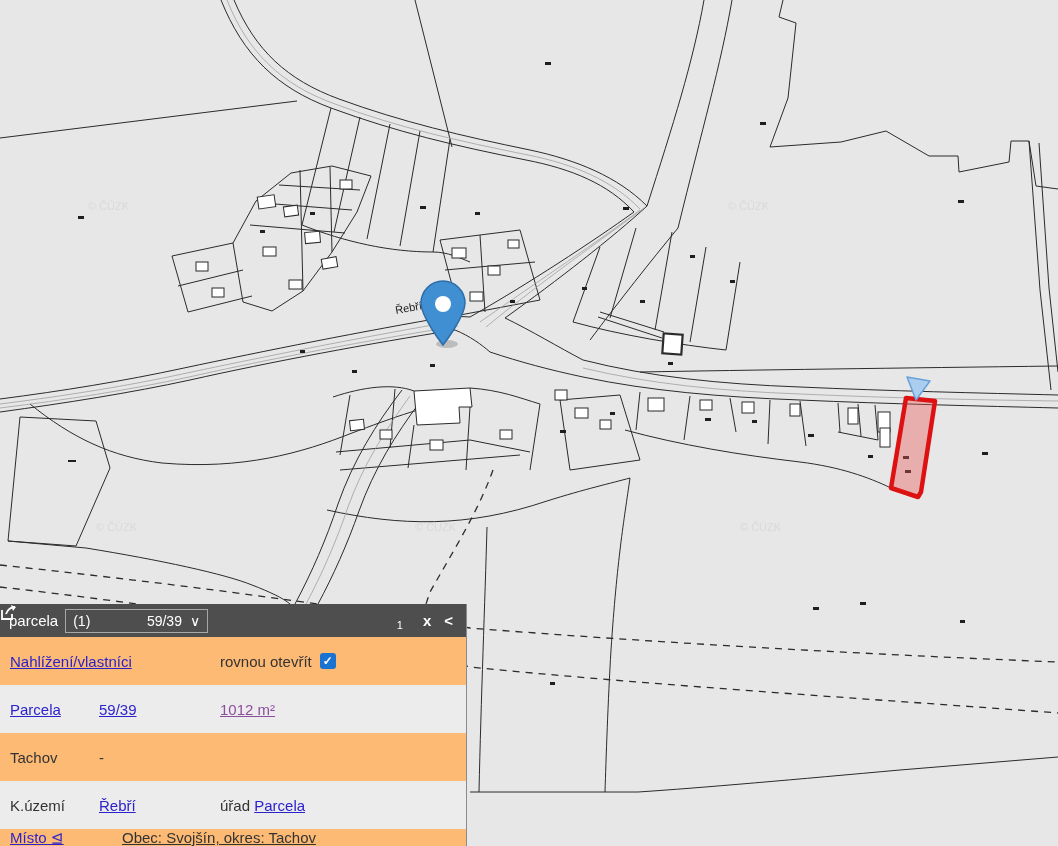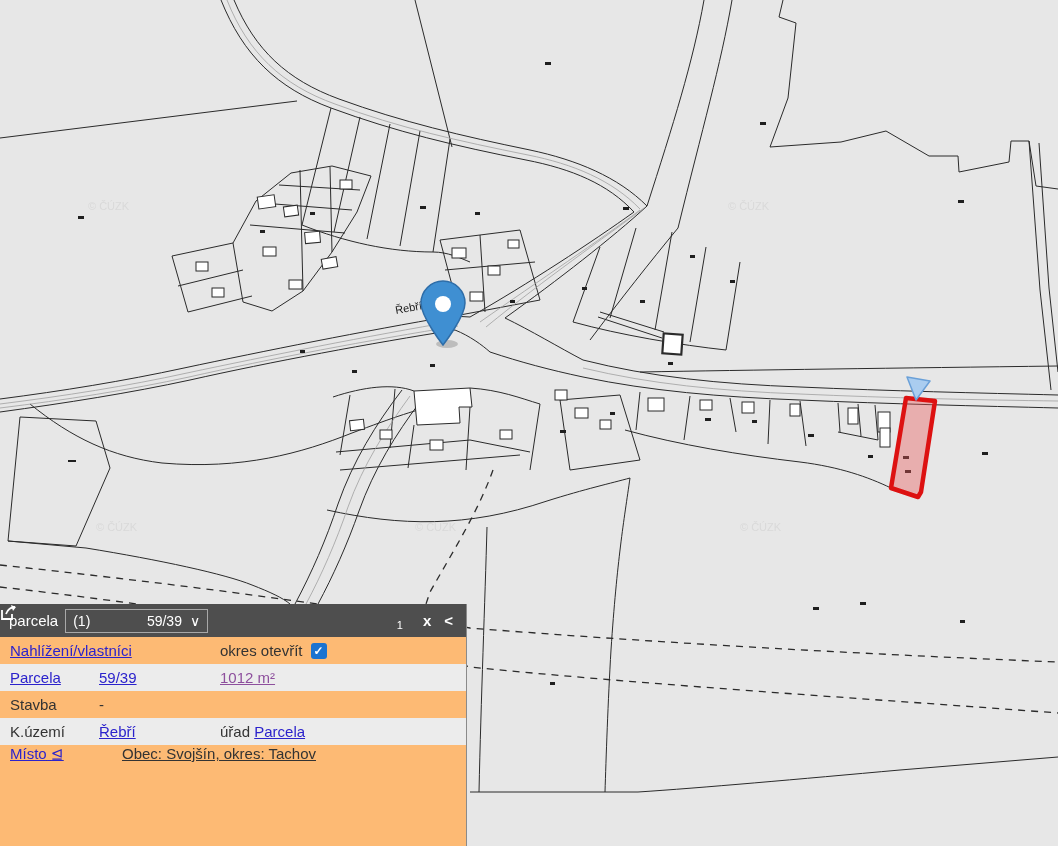--- a/index.html
+++ b/index.html
@@ -19,21 +19,21 @@
               padding:0 7px;box-sizing:border-box;cursor:pointer;font-size:14px;color:#fff;}
   .hdr-select .sel-num{margin-left:16px;flex:1;text-align:right;margin-right:8px;}
   .hdr-spacer{flex:1;}
   .share-count{font-size:11px;position:relative;top:4px;margin-right:2px;}
   .hdr-icon{display:flex;align-items:center;justify-content:center;cursor:pointer;
             color:#fff;}
   .hdr-x{font-weight:bold;font-size:15px;margin:0 13px 0 18px;}
   .hdr-col{font-weight:bold;font-size:15px;margin-right:4px;}
 
   .rows{display:flex;flex-direction:column;}
-  .prow{display:flex;align-items:center;padding:0 10px;height:27px;box-sizing:border-box;}
+  .prow{display:flex;align-items:center;padding:0 10px;height:48px;box-sizing:border-box;}
   .prow.alt{background:#ececec;}
   .prow.last{height:50px;align-items:flex-start;padding-bottom:12px;text-decoration:underline;}
   .c1{width:89px;flex:none;}
   .c2{width:121px;flex:none;}
   .c1w{width:210px;flex:none;}
   a.lnk{color:#2b22cc;text-decoration:underline;cursor:pointer;}
   a.lnk.visited{color:#8d4f9d;margin-top:43px;}
   .plain{color:#333;}
   .chk{display:inline-block;width:16px;height:16px;background:#1a73d1;border-radius:3px;
        color:#fff;font-size:12px;font-weight:bold;text-align:center;line-height:16px;
@@ -261,32 +261,32 @@
           <path d="M11,1 L16,3 L13,7" fill="#ffffff" stroke="none"></path>
         </svg>
       </span>
       <span class="hdr-icon hdr-x">x</span>
       <span class="hdr-icon hdr-col">&lt;</span>
     </div>
 
     <div class="rows">
       <div class="prow">
         <span class="c1w"><a class="lnk">Nahlížení/vlastníci</a></span>
-        <span class="open-lbl">okres otevřít</span>
+        <span class="open-lbl">rovnou otevřít</span>
         <span class="chk">✓</span>
       </div>
 
       <div class="prow alt">
         <span class="c1"><a class="lnk">Parcela</a></span>
         <span class="c2"><a class="lnk">59/39</a></span>
         <span><a class="lnk visited">1012 m²</a></span>
       </div>
 
       <div class="prow">
-        <span class="c1 plain">Stavba</span>
+        <span class="c1 plain">Tachov</span>
         <span class="plain">-</span>
       </div>
 
       <div class="prow alt">
         <span class="c1 plain">K.území</span>
         <span class="c2"><a class="lnk">Řebří</a></span>
         <span class="plain">
           <span>úřad</span>&nbsp;<a class="lnk">Parcela</a>
         </span>
       </div>

